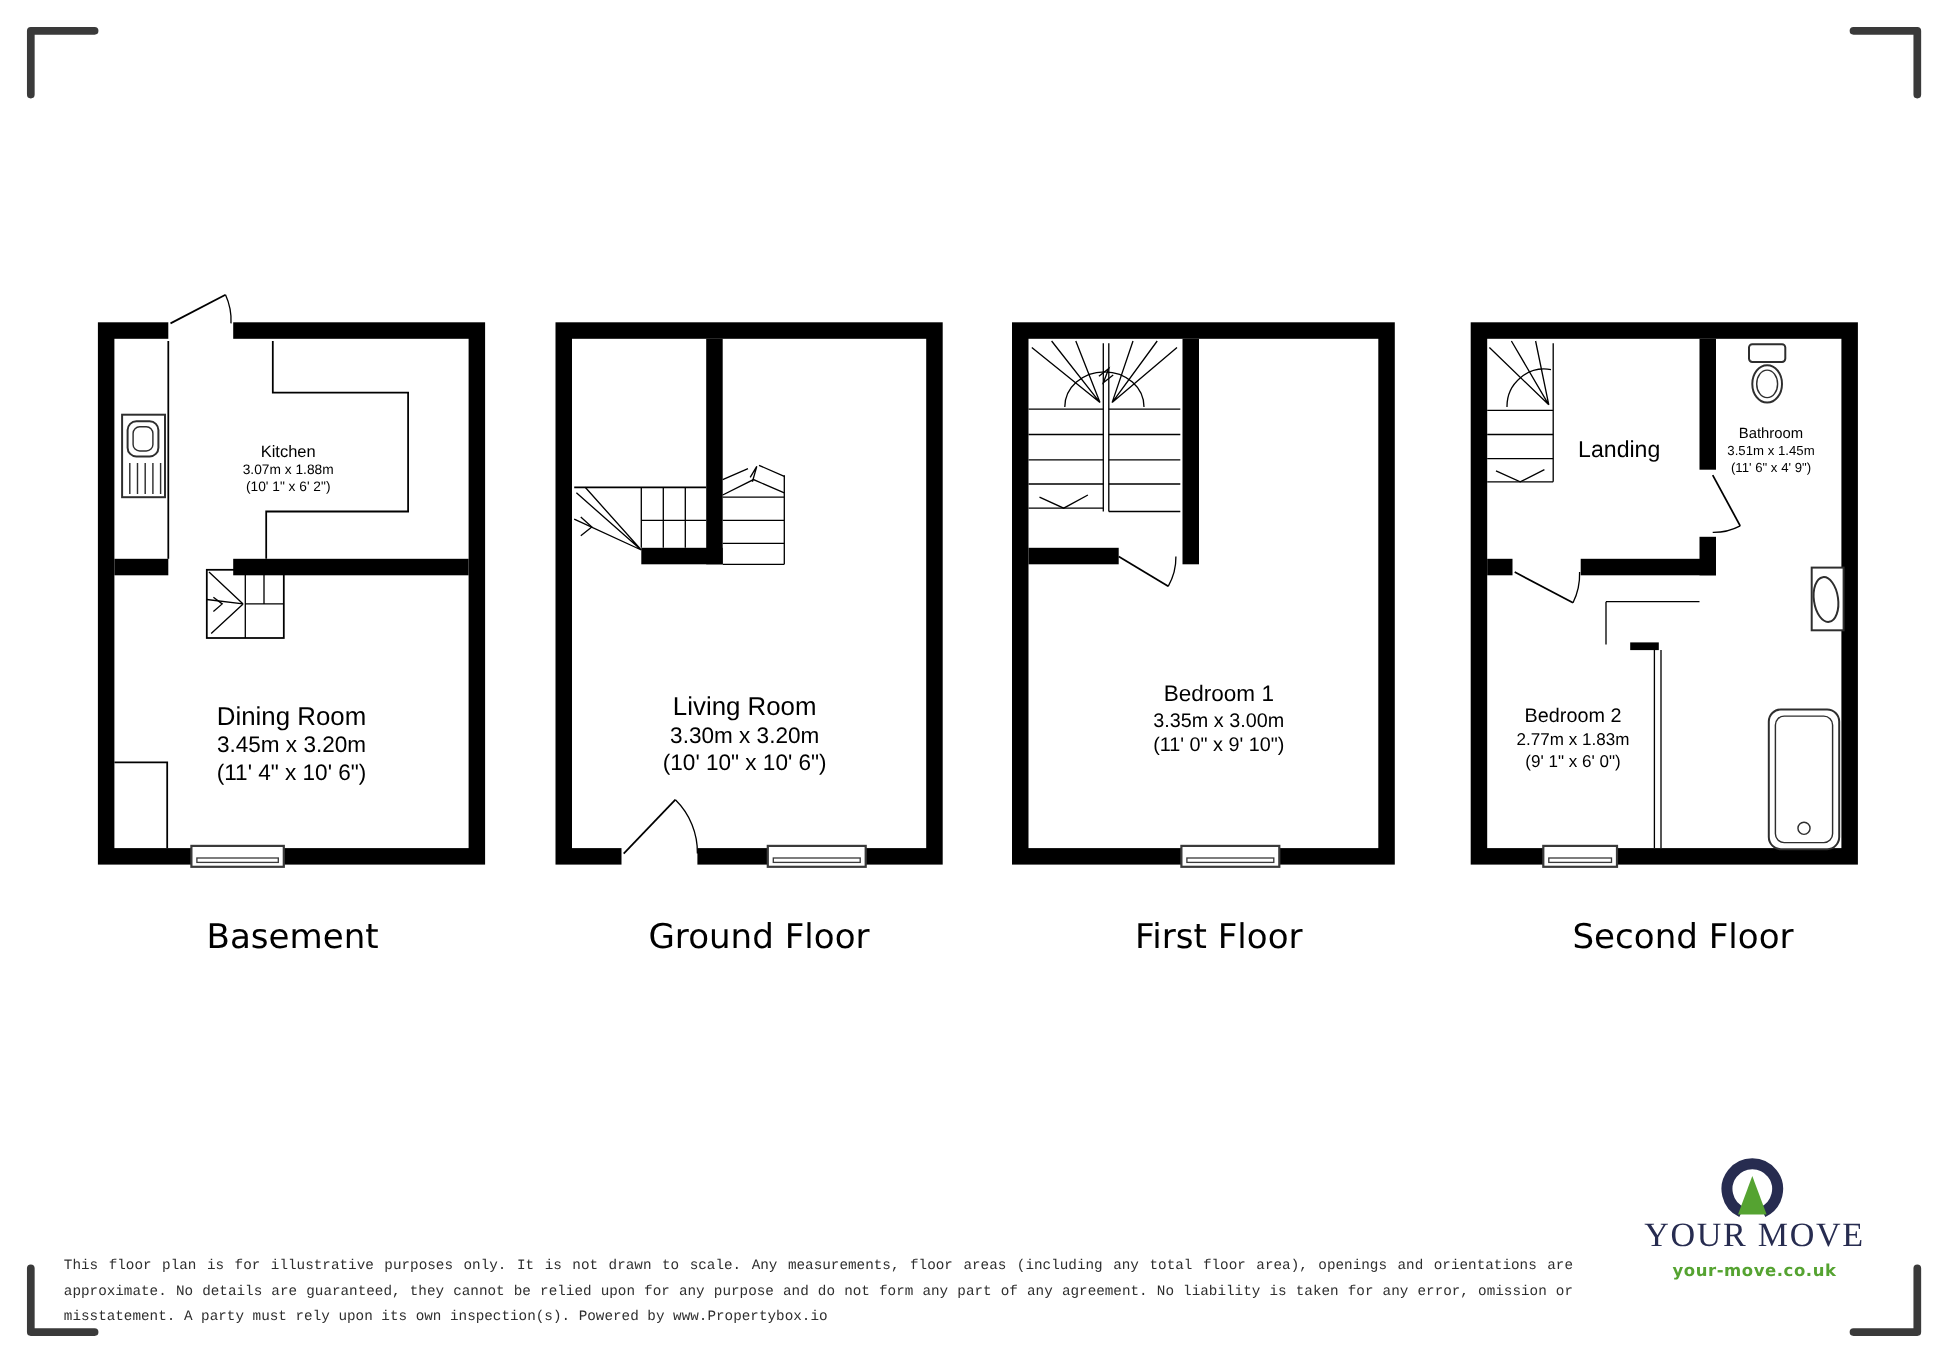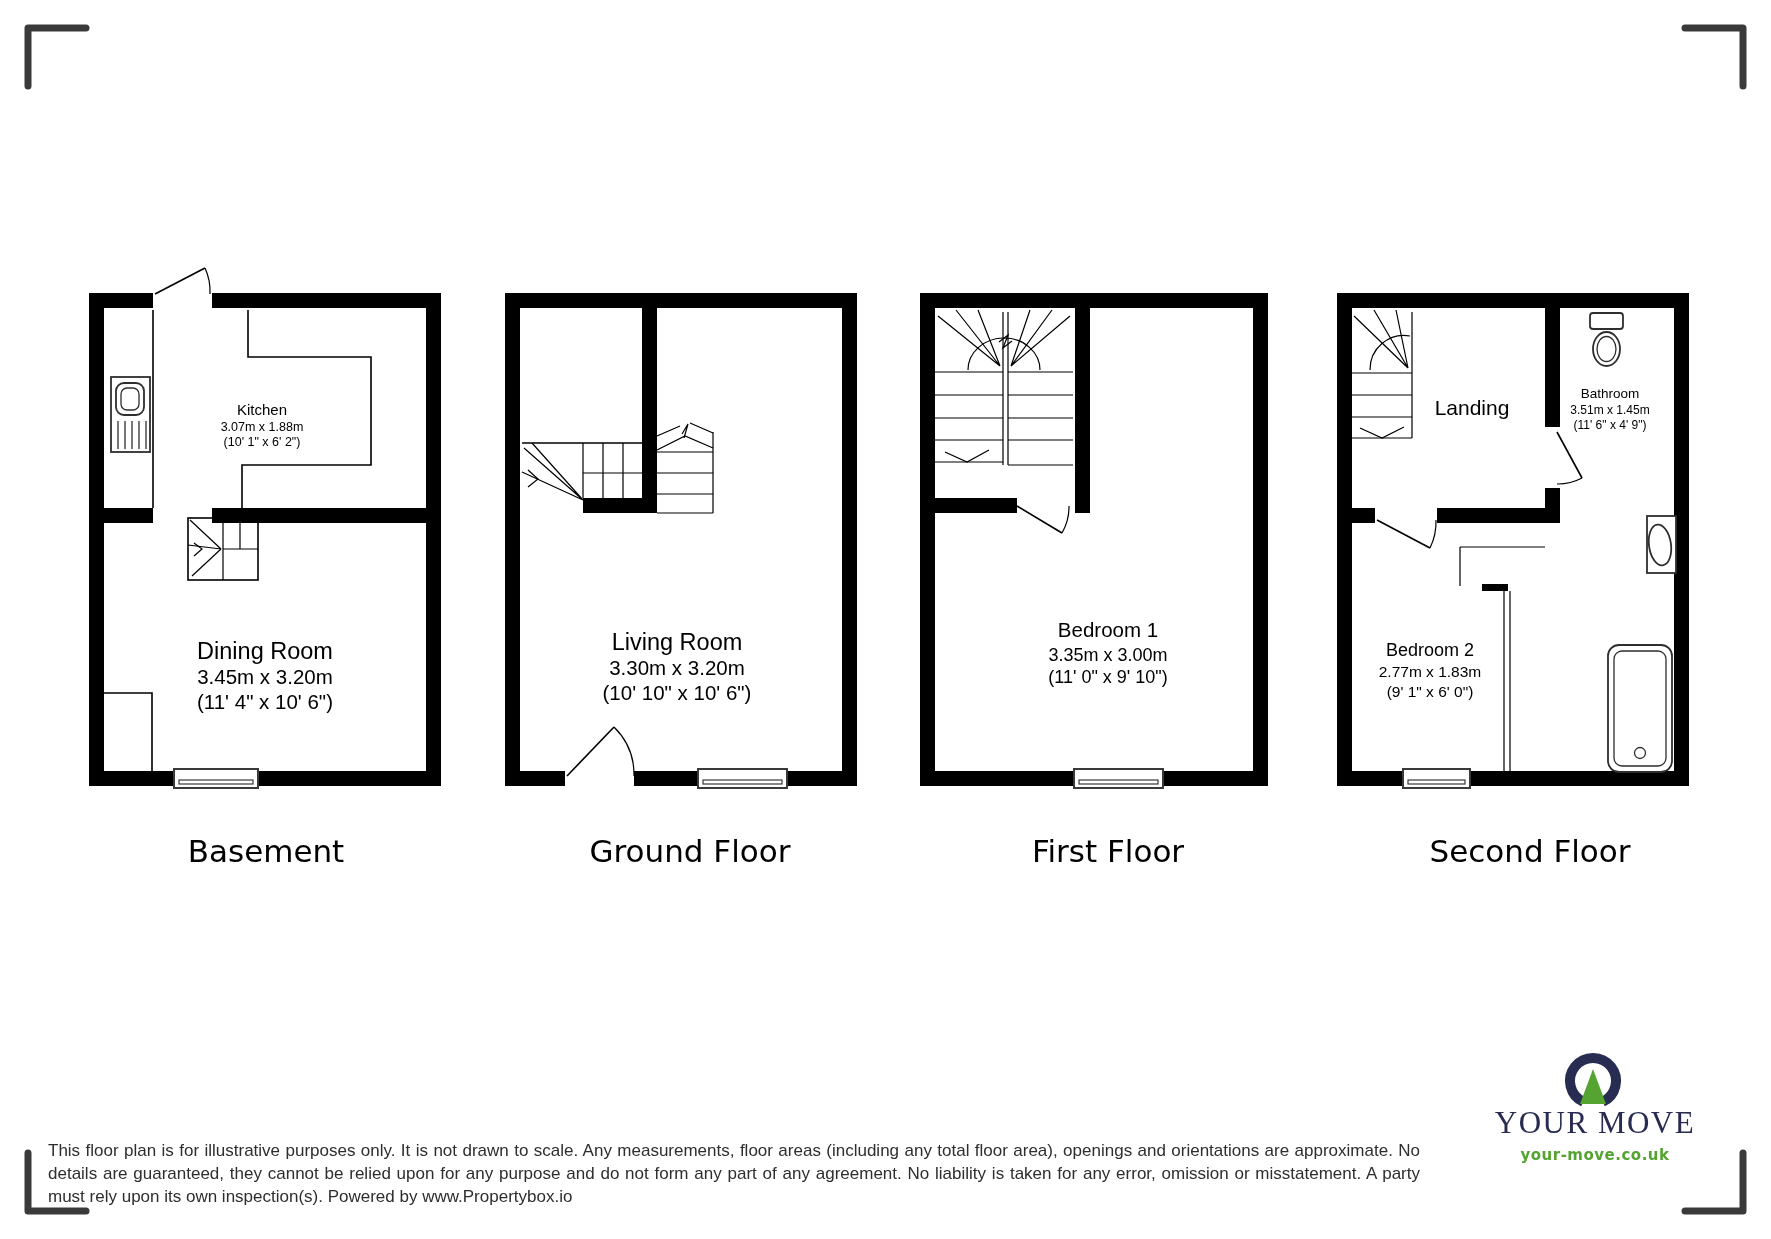--- a/index.html
+++ b/index.html
@@ -11,22 +11,22 @@
   .t1{fill:none;stroke:#000;stroke-width:1.2;}
   .fx{fill:#fff;stroke:#2e2e2e;stroke-width:1.8;}
   .fxi{fill:none;stroke:#2e2e2e;stroke-width:1.3;}
   .win{fill:#fff;stroke:#3a3a3a;stroke-width:2;}
   .wini{fill:#fff;stroke:#3a3a3a;stroke-width:1.2;}
   .corner{fill:none;stroke:#3a3a3a;stroke-width:7;stroke-linecap:round;stroke-linejoin:round;}
   .lbl{font-family:"Liberation Sans",sans-serif;fill:#000;text-anchor:middle;}
   .title{font-family:"DejaVu Sans",sans-serif;fill:#000;text-anchor:middle;font-size:31px;}
   .brand{font-family:"Liberation Serif",serif;text-anchor:middle;font-size:31px;letter-spacing:1.5px;}
   .brandurl{font-family:"DejaVu Sans",sans-serif;text-anchor:middle;font-size:15px;font-weight:bold;letter-spacing:.5px;}
-  .disclaimer{position:absolute;left:48px;top:1139px;width:1372px;
-    font-family:Liberation Sans, sans-serif;font-size:17px;line-height:23px;
+  .disclaimer{position:absolute;left:58px;top:1139px;width:1372px;
+    font-family:Liberation Mono, monospace;font-size:13px;line-height:23px;
     color:#2e2e2e;text-align:justify;}
 </style>
 </head>
 <body>
 
 <div class="page">
 <svg width="1771" height="1239" viewBox="0 0 1771 1239">
 
   <g>
     <path class="corner" d="M28 86 L28 28 L86 28"></path>

